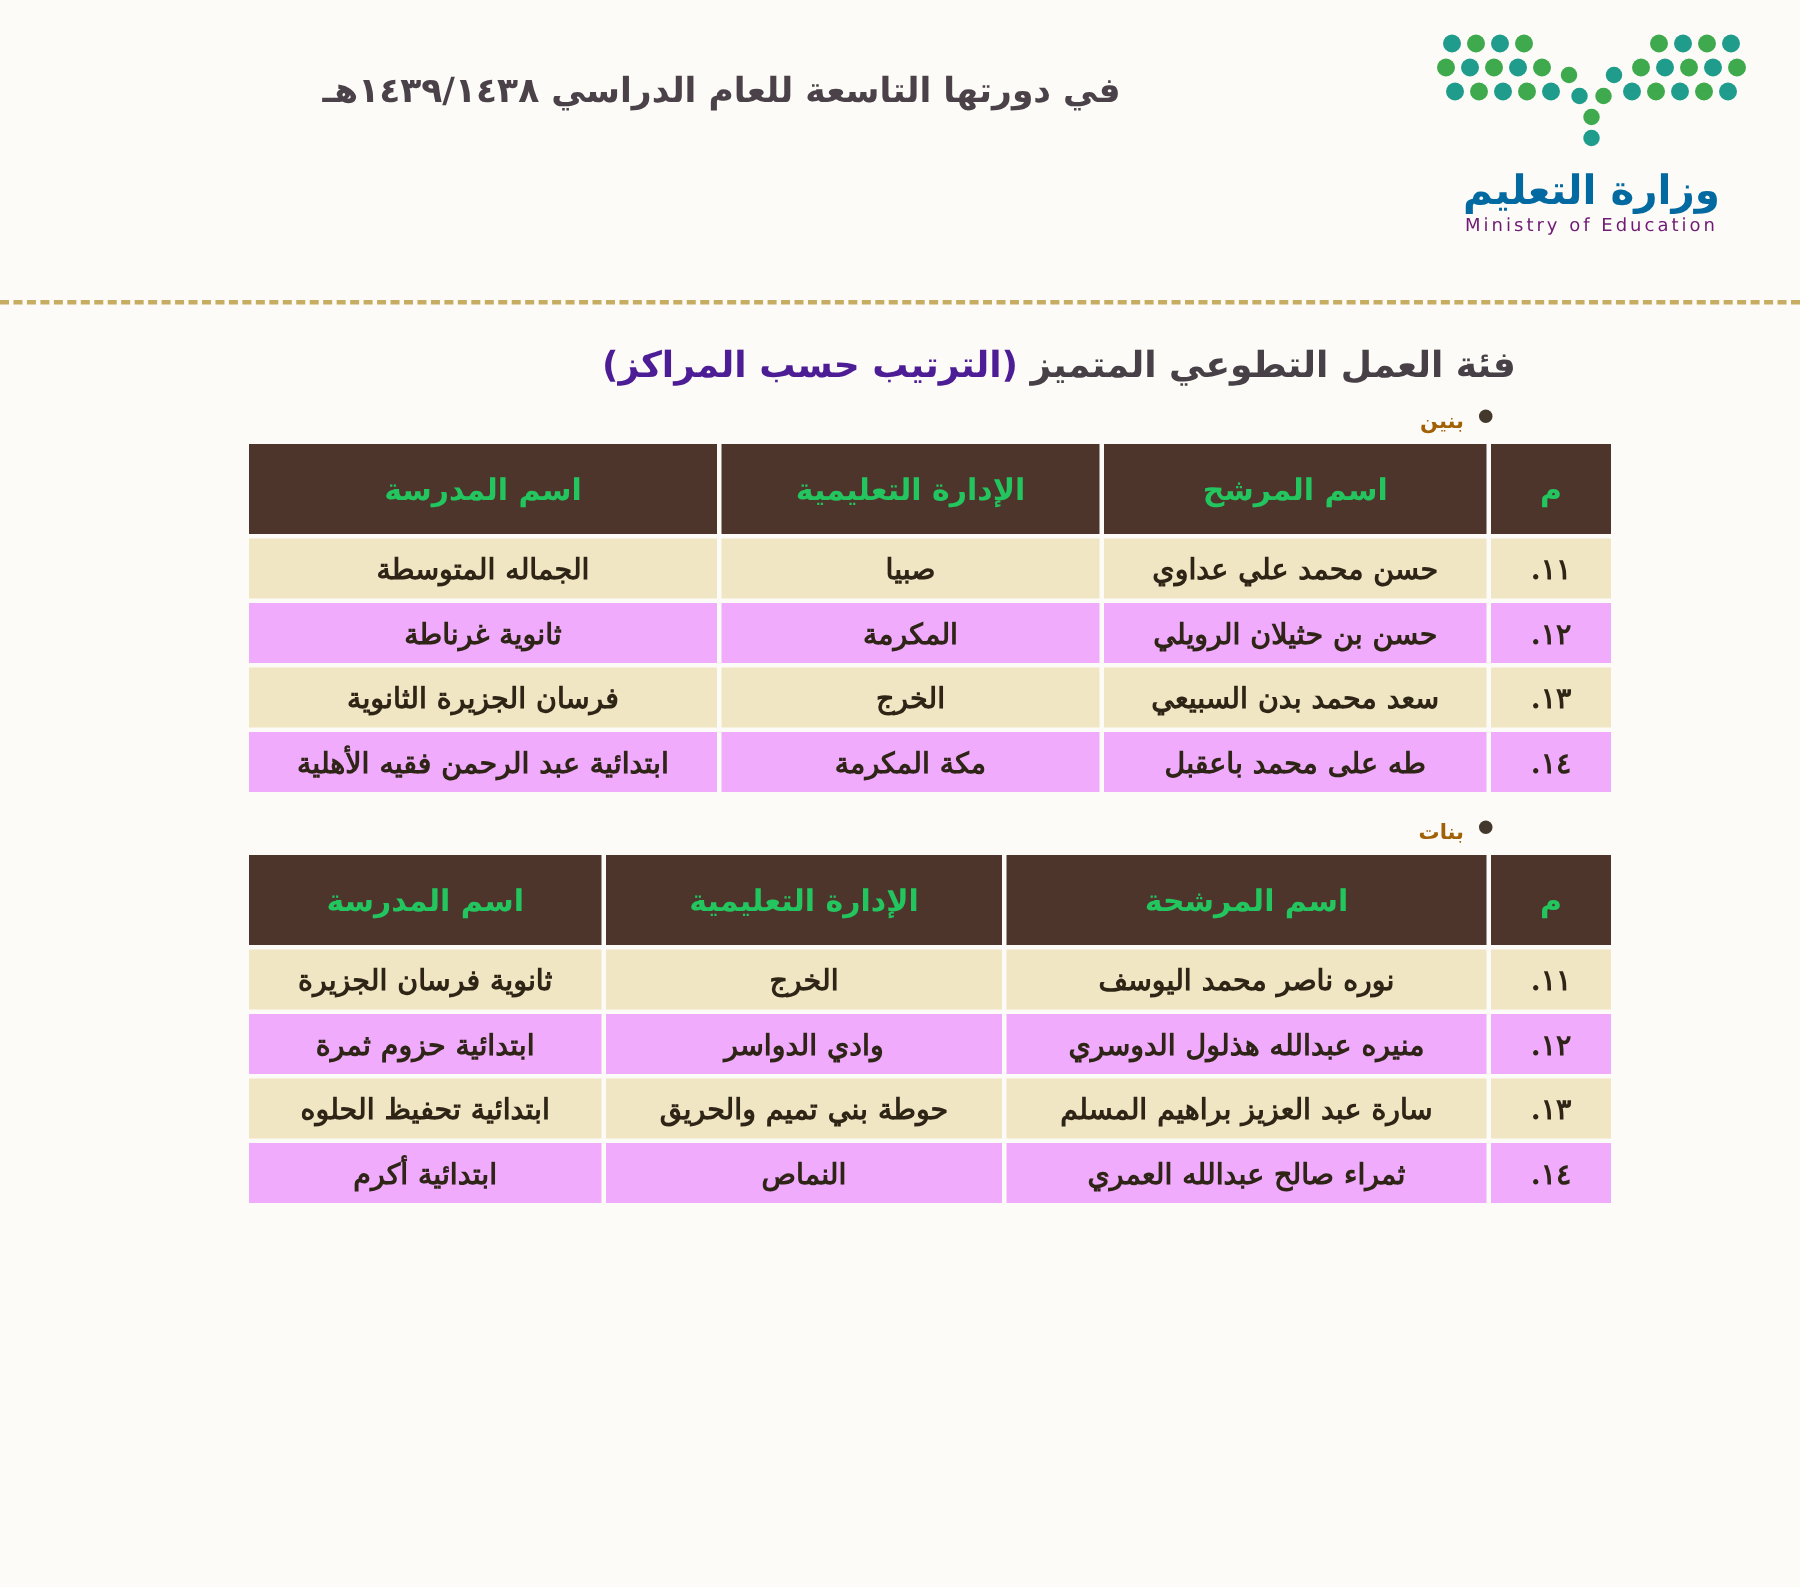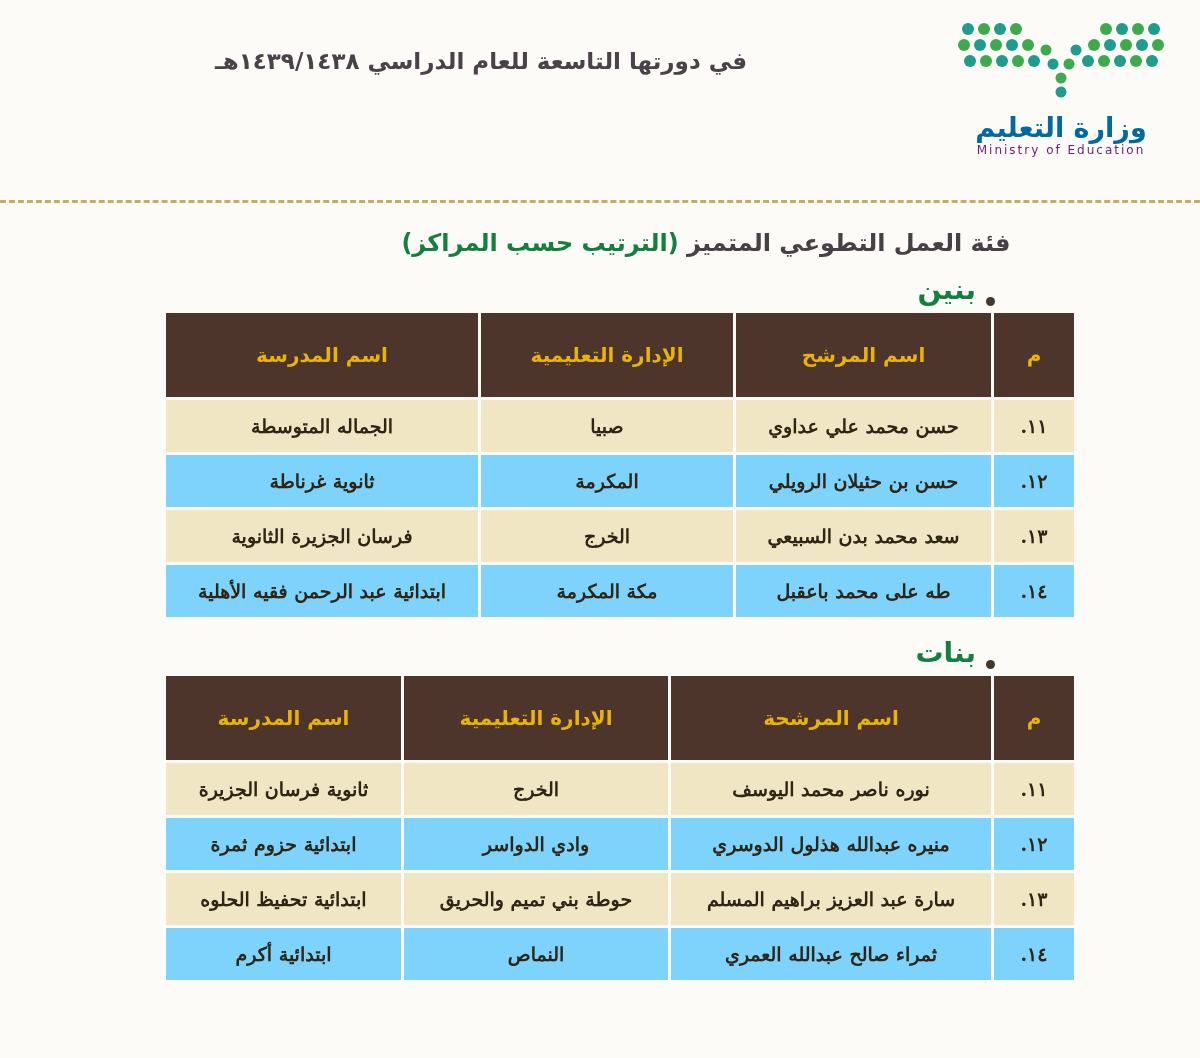--- a/index.html
+++ b/index.html
@@ -17,34 +17,34 @@
   .title-block{flex:1;text-align:center;direction:rtl;padding-top:26px;
     color:#4b4148;font-weight:bold;font-size:23px;line-height:2.6;}
   .ministry{width:250px;text-align:center;padding-top:14px;}
   .ministry-ar{color:#0369a1;font-size:27px;font-weight:bold;margin-top:4px;font-family:"DejaVu Sans",sans-serif;}
   .ministry-en{color:#701a75;font-size:12px;letter-spacing:2px;margin-top:0;}
   
   .divider{border-top:3px dashed #c6ad62;height:0;}
   
   .heading{direction:rtl;margin:26px 0 0 200px;width:1000px;text-align:center;
     font-size:24px;font-weight:bold;color:#474046;}
-  .heading .red{color:#15803d;margin-left:12px;}
+  .heading .red{color:#4c1d95;margin-left:12px;}
   
-  .section-label{direction:rtl;display:flex;align-items:flex-end;gap:10px;
-    margin:16px 205px 4px 0;font-size:28px;font-weight:bold;color:#15803d;}
+  .section-label{direction:rtl;display:flex;align-items:flex-start;gap:10px;
+    margin:16px 205px 4px 0;font-size:14px;font-weight:bold;color:#a16207;}
   .bullet{width:9px;height:9px;border-radius:50%;background:#43382c;flex:0 0 auto;}
   .section-label.girls{}
   
   .table-wrap{margin-left:163px;width:875px;}
   table{direction:rtl;border-collapse:separate;border-spacing:3px;width:875px;table-layout:fixed;}
-  th{background:#4e352c;color:#eab308;font-size:20px;font-weight:bold;height:60px;padding:12px 6px;}
+  th{background:#4e352c;color:#22c55e;font-size:20px;font-weight:bold;height:60px;padding:0 6px;}
   td{font-family:"DejaVu Serif", serif;font-weight:700;font-size:19px;color:#2e2516;
-     text-align:center;height:52px;padding:0 8px;margin-left:12px;}
+     text-align:center;height:40px;padding:0 8px;margin-left:12px;}
   tr.odd  td{background:#f1e6c4;}
-  tr.even td{background:#7dd3fc;}
+  tr.even td{background:#f0abfc;}
   .t1-num{width:68px;} .t1-name{width:243px;} .t1-admin{width:240px;} .t1-school{width:300px;}
   .t2-num{width:68px;} .t2-name{width:308px;} .t2-admin{width:252px;} .t2-school{width:223px;}
 </style>
 </head>
 <body>
 
 <div class="header">
 
 
   <div class="title-block">

